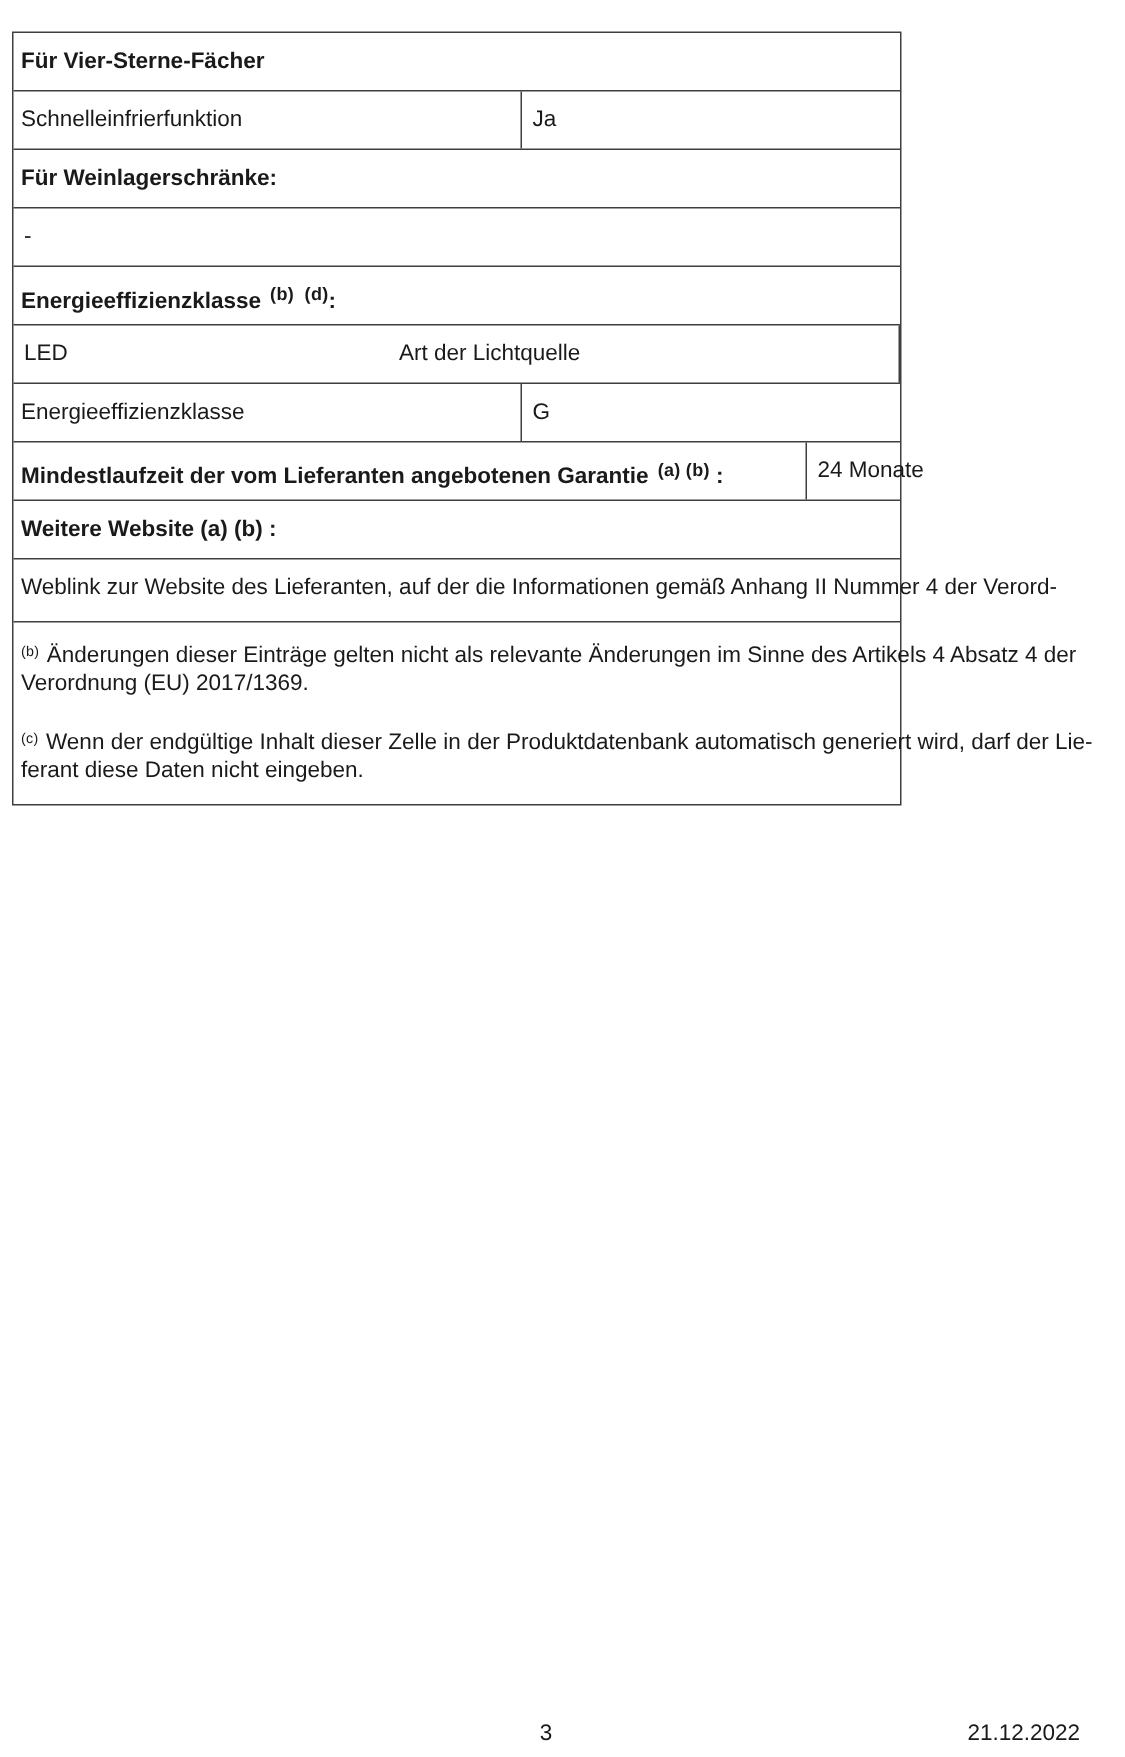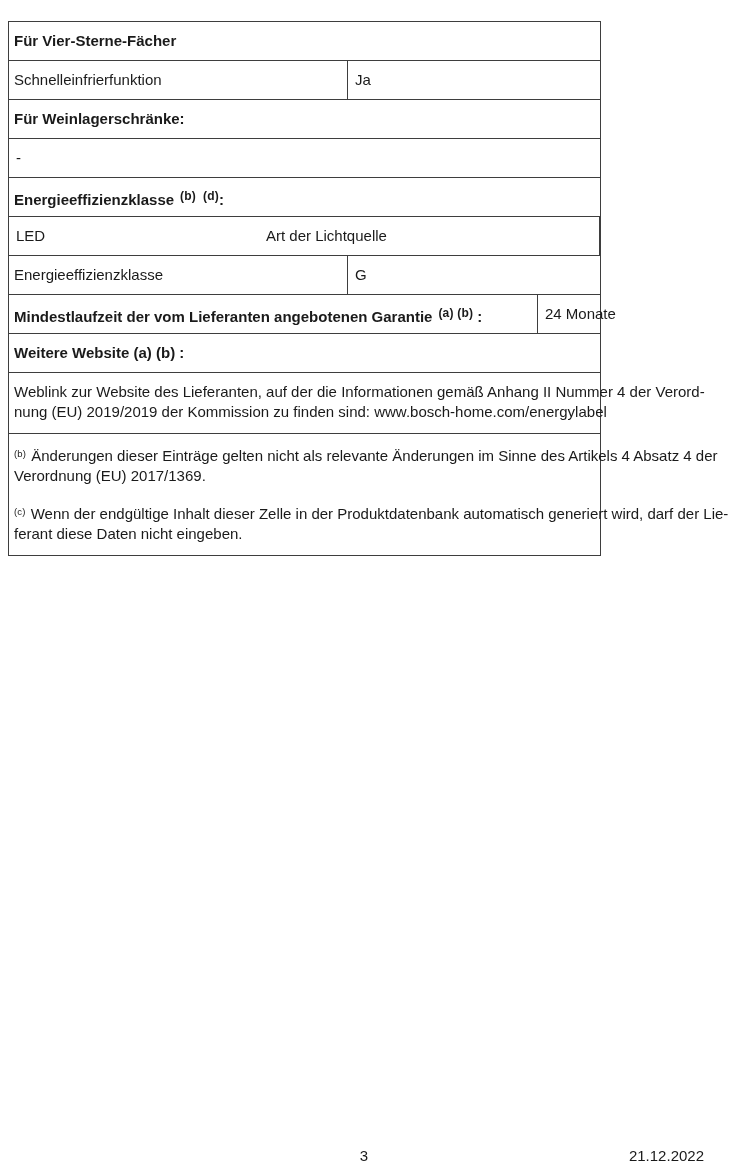--- a/index.html
+++ b/index.html
@@ -54,21 +54,21 @@
   }
   .fn-line{white-space:pre;}
   div.fn-line{white-space:pre;}
   .page-footer{
     position:absolute;left:8px;top:1147px;width:712px;height:18px;
   }
   .page-number{
     position:absolute;left:0;width:100%;text-align:center;
   }
   .footer-date{
-    position:absolute;right:16px;top:0;
+    position:absolute;right:0;top:0;
   }
 </style>
 </head>
 <body>
 
 <main>
   <section class="spec-table" id="table-host">
       <div class="row h38 section">
         <div class="cell section-cell"><span>Für Vier-Sterne-Fächer</span></div>
       </div>
@@ -96,21 +96,20 @@
       <div class="row h38 pair wide">
         <div class="cell label-cell bold-label"><span>Mindestlaufzeit der vom Lieferanten angebotenen Garantie</span><span class="sup">(a) (b)</span><span class="suffix"> :</span></div>
         <div class="cell value-cell"><span>24 Monate</span></div>
       </div>
       <div class="row h38 section">
         <div class="cell section-cell"><span>Weitere Website (a) (b) :</span></div>
       </div>
       <div class="row">
         <div class="cell text-cell">
           <div class="line">Weblink zur Website des Lieferanten, auf der die Informationen gemäß Anhang II Nummer 4 der Verord-</div>
-          <div class="line">nung (EU) 2019/2019 der Kommission zu finden sind: www.bosch-home.com/energylabel</div>
         </div>
       </div>
       <div class="row">
         <div class="cell fn-cell">
           <div class="footnote"><span class="fn-marker">(b)</span><span class="fn-line">Änderungen dieser Einträge gelten nicht als relevante Änderungen im Sinne des Artikels 4 Absatz 4 der</span><div class="fn-line">Verordnung (EU) 2017/1369.</div></div>
           <div class="footnote"><span class="fn-marker">(c)</span><span class="fn-line">Wenn der endgültige Inhalt dieser Zelle in der Produktdatenbank automatisch generiert wird, darf der Lie-</span><div class="fn-line">ferant diese Daten nicht eingeben.</div></div>
         </div>
       </div>
     </section>
 

